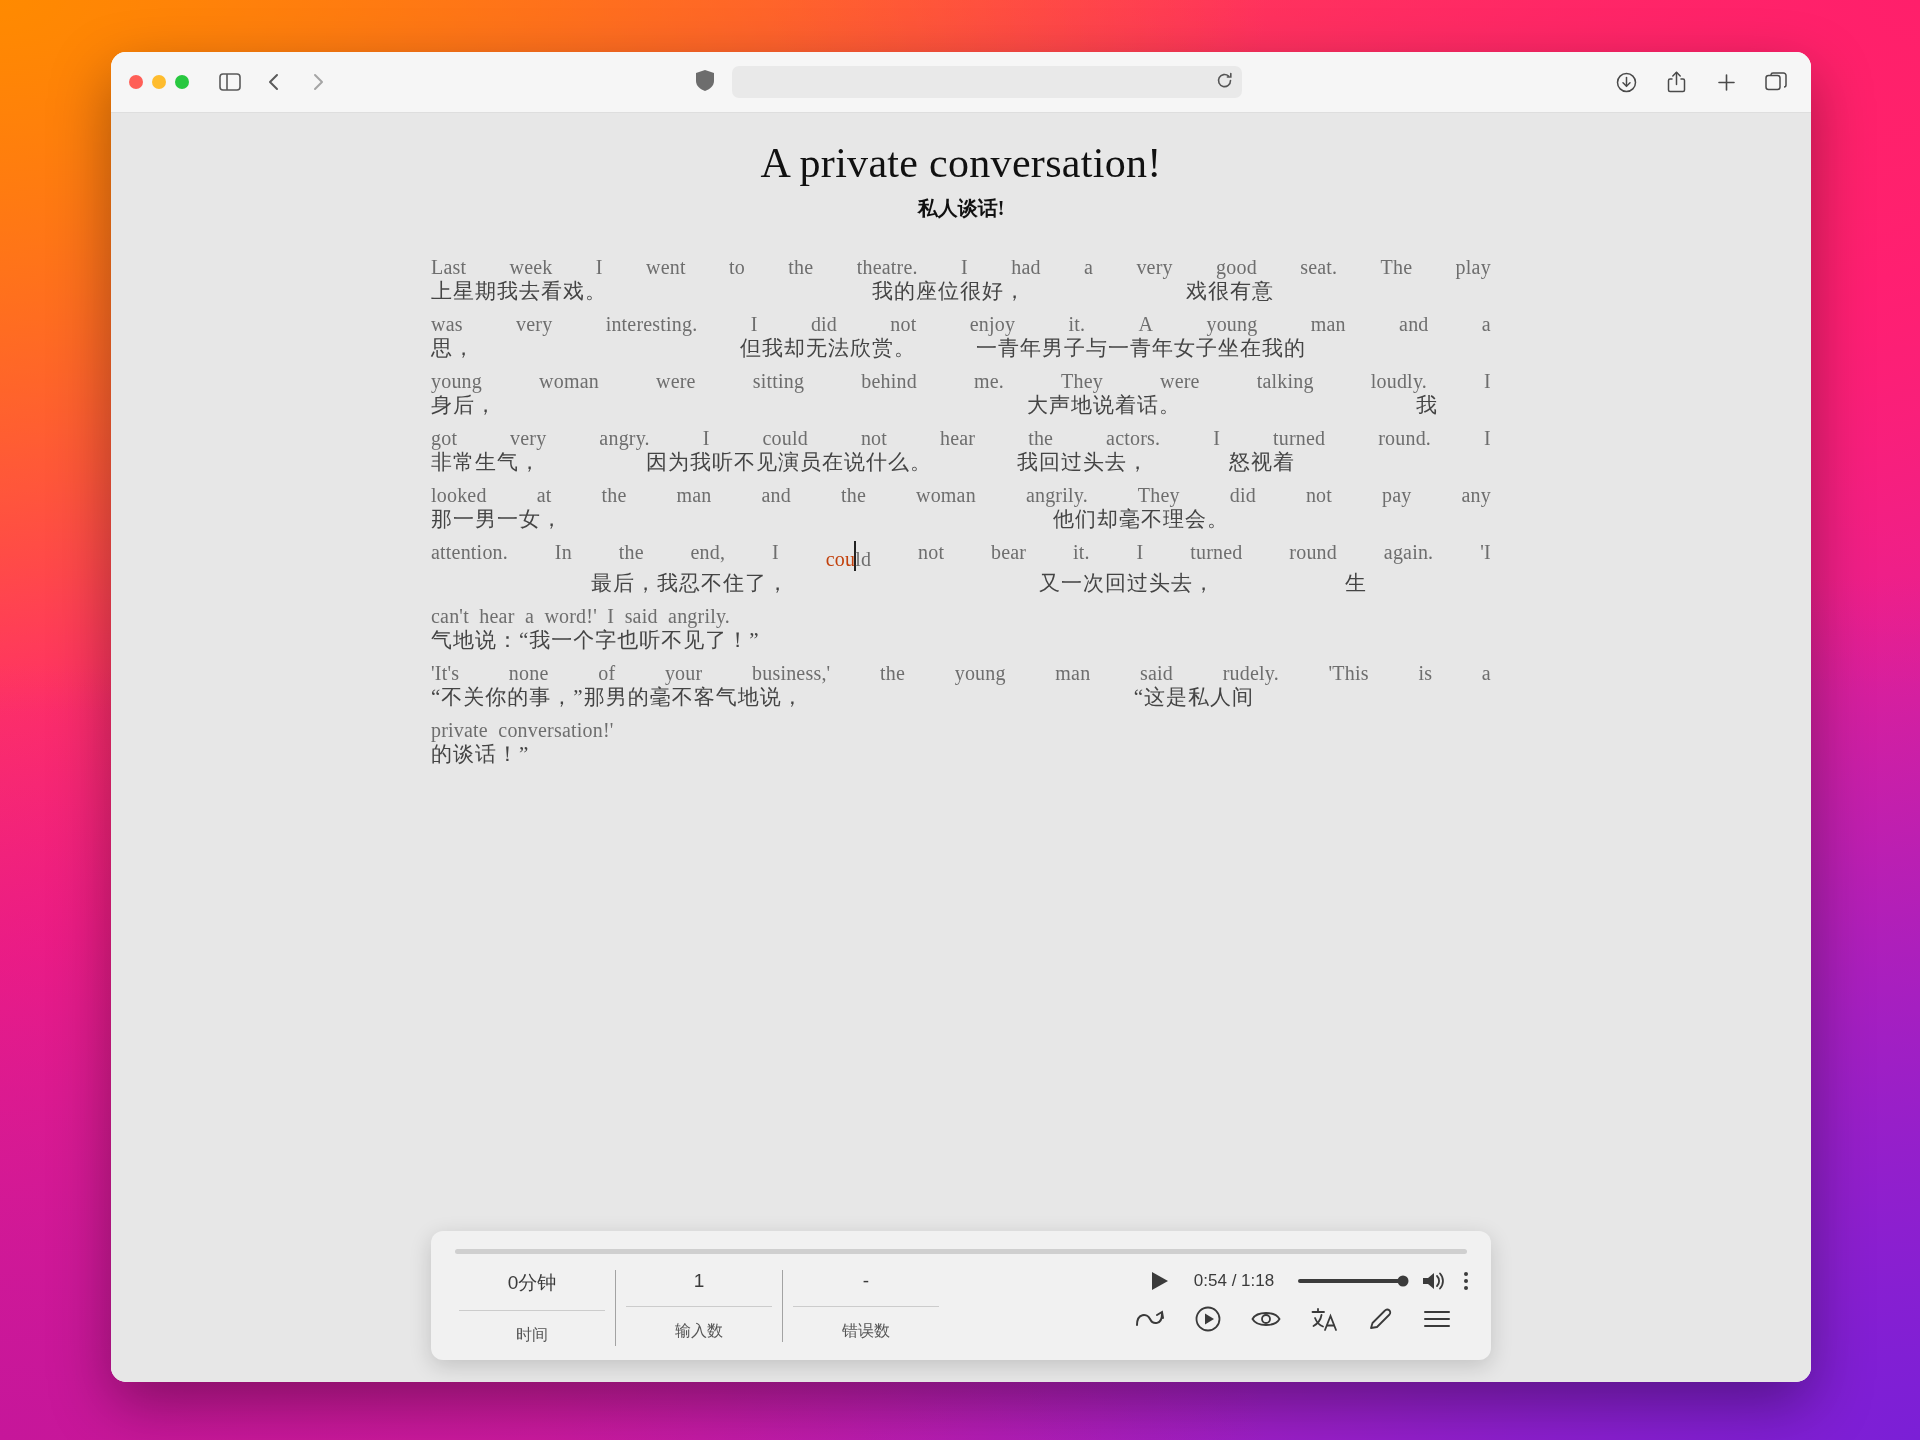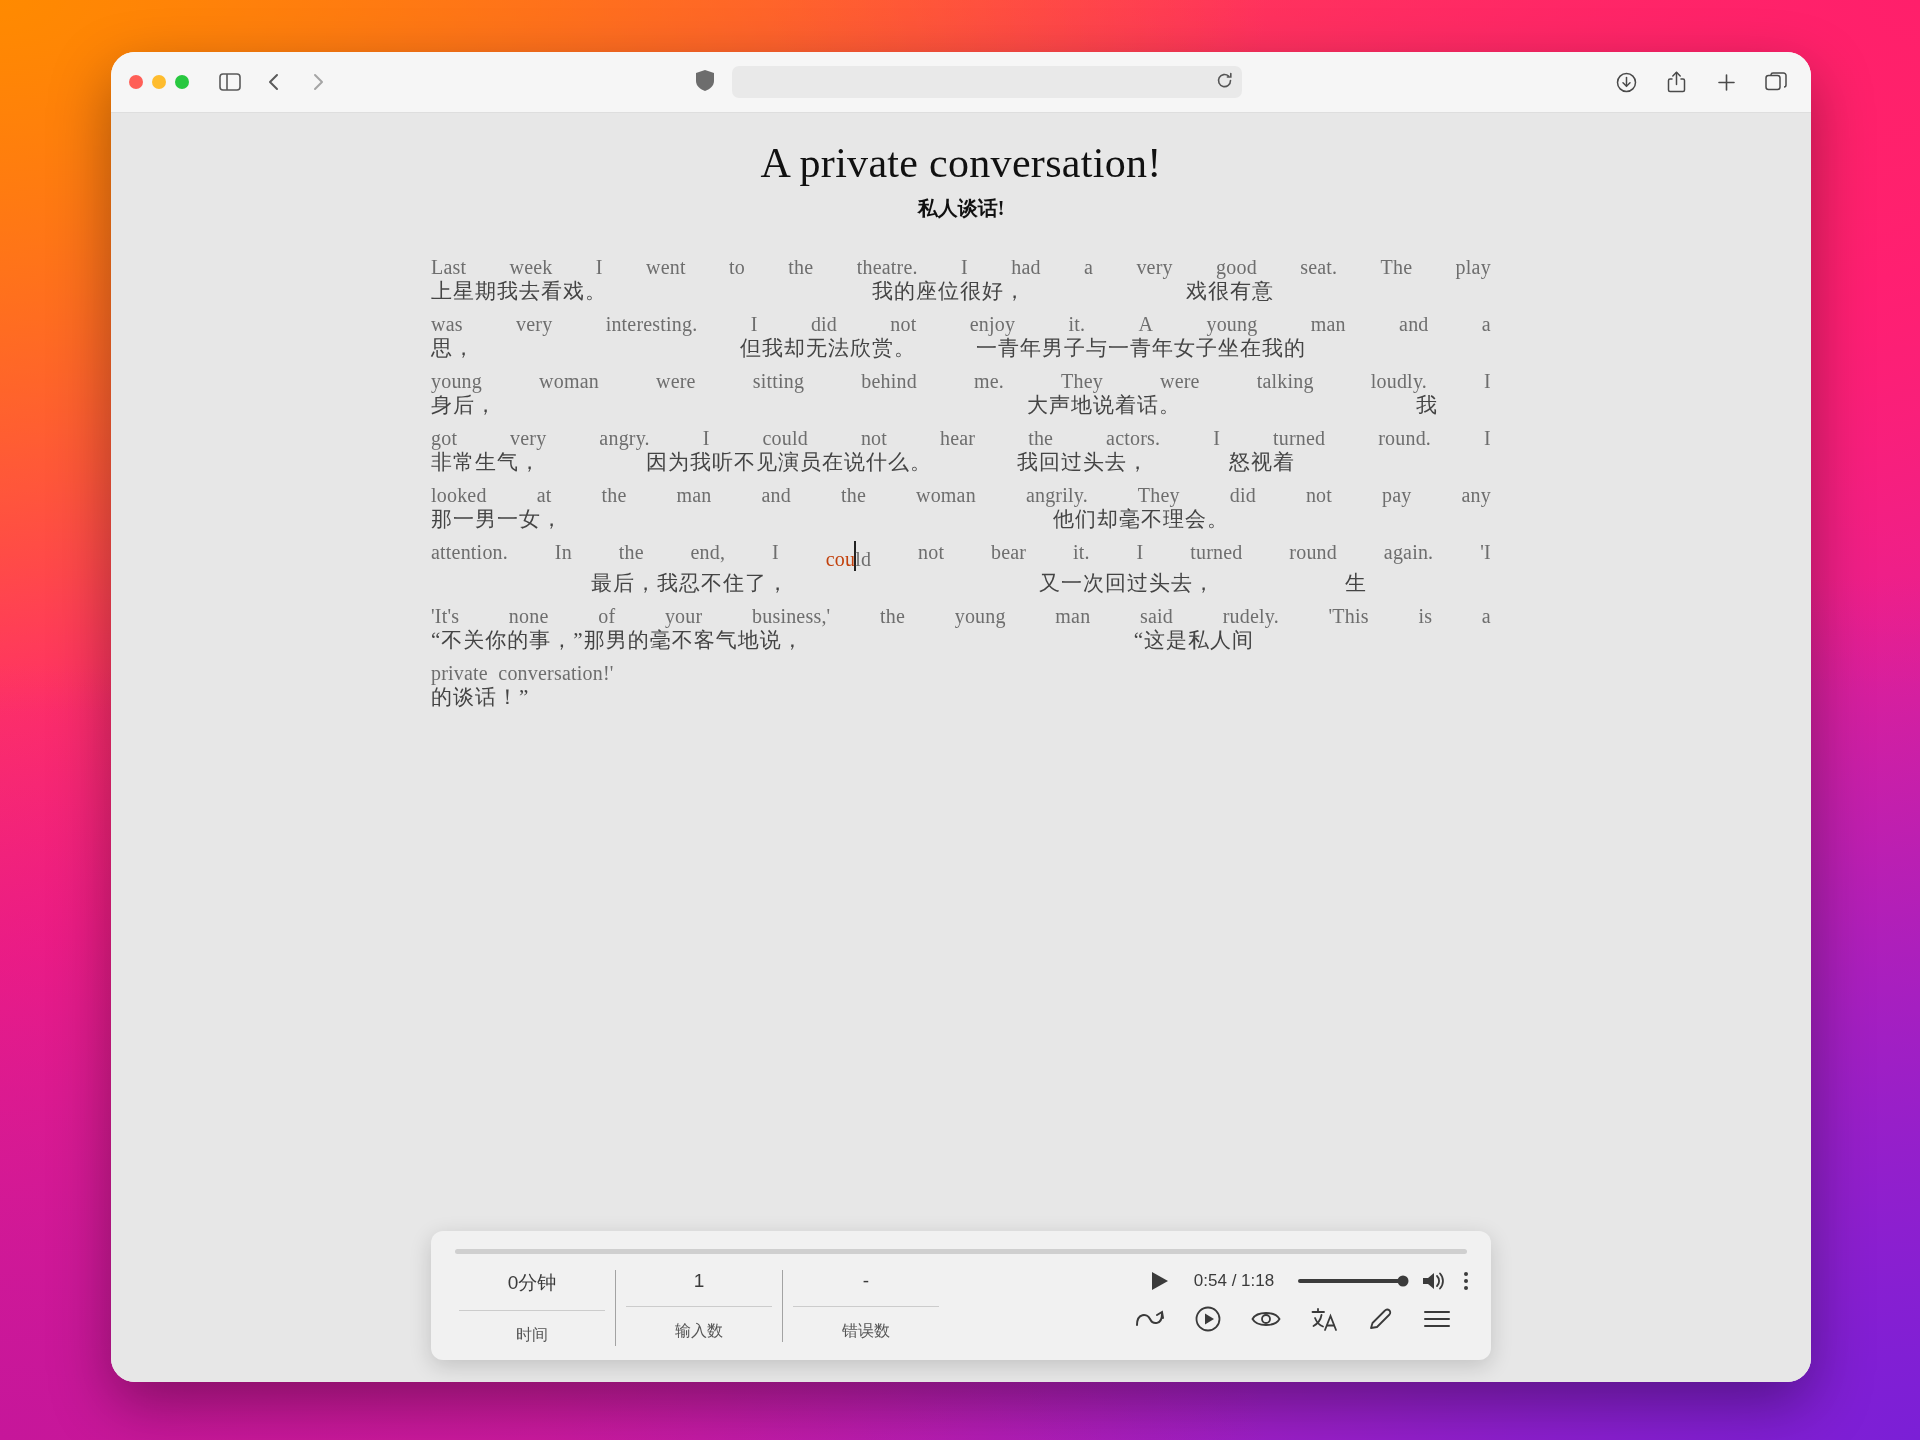--- a/index.html
+++ b/index.html
@@ -26,21 +26,21 @@
       linear-gradient(160deg, #ff5f2e 0%, #ff1f7a 45%, #b31fc9 100%);
   }
 
   .window {
     position: absolute;
     left: 111px;
     top: 52px;
     width: 1700px;
     height: 1330px;
     background: #ffffff;
-    border-radius: 24px;
+    border-radius: 15px;
     box-shadow: 0 22px 60px rgba(0,0,0,0.35);
     overflow: hidden;
     display: flex;
     flex-direction: column;
   }
 
   
   .toolbar {
     height: 60px;
     background: #f6f6f6;
@@ -500,20 +500,24 @@
           <div class="cn" style="justify-content:flex-start;">
             <span style="width:160px"></span>
             <span>最后，我忍不住了，</span>
             <span style="width:250px"></span>
             <span>又一次回过头去，</span>
             <span style="width:130px"></span>
             <span>生</span>
           </div>
         </div>
 
+        <div class="line">
+          <div class="en">can't  hear  a  word!'  I  said  angrily.</div>
+          <div class="cn">气地说：“我一个字也听不见了！”</div>
+        </div>
 
         <div class="line gap-block">
           <div class="en justify">
             <span class="word">'It's</span>
             <span class="word">none</span>
             <span class="word">of</span>
             <span class="word">your</span>
             <span class="word">business,'</span>
             <span class="word">the</span>
             <span class="word">young</span>

